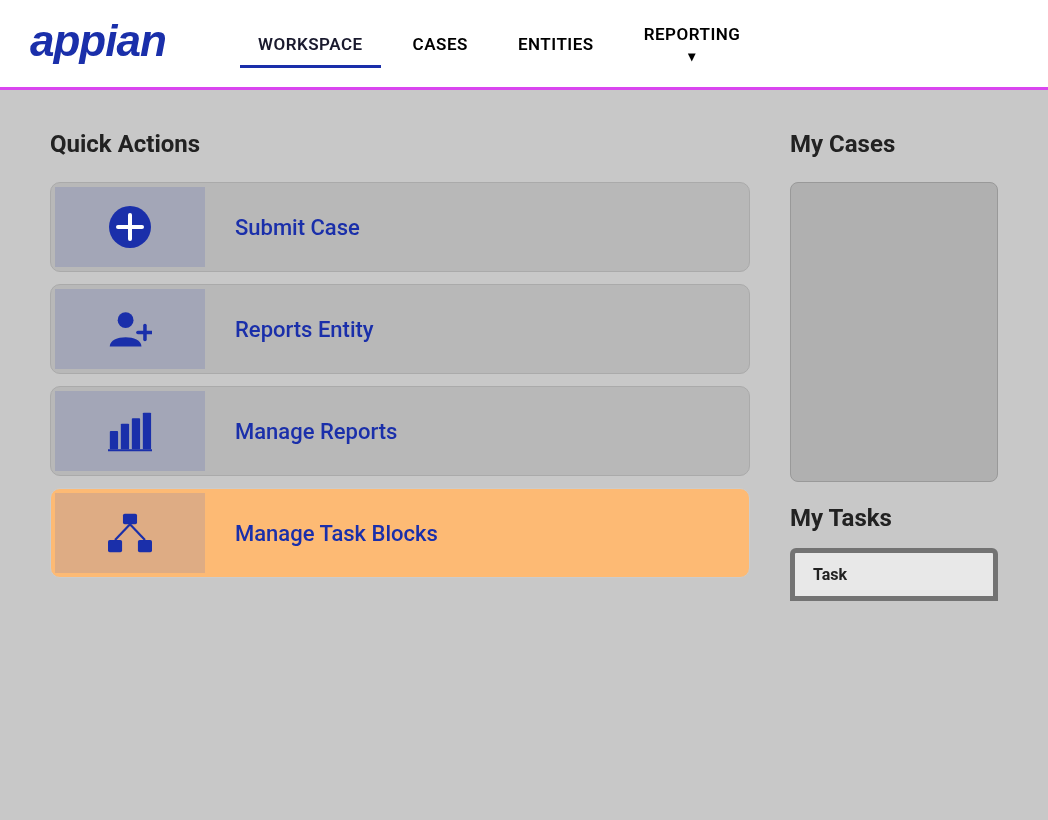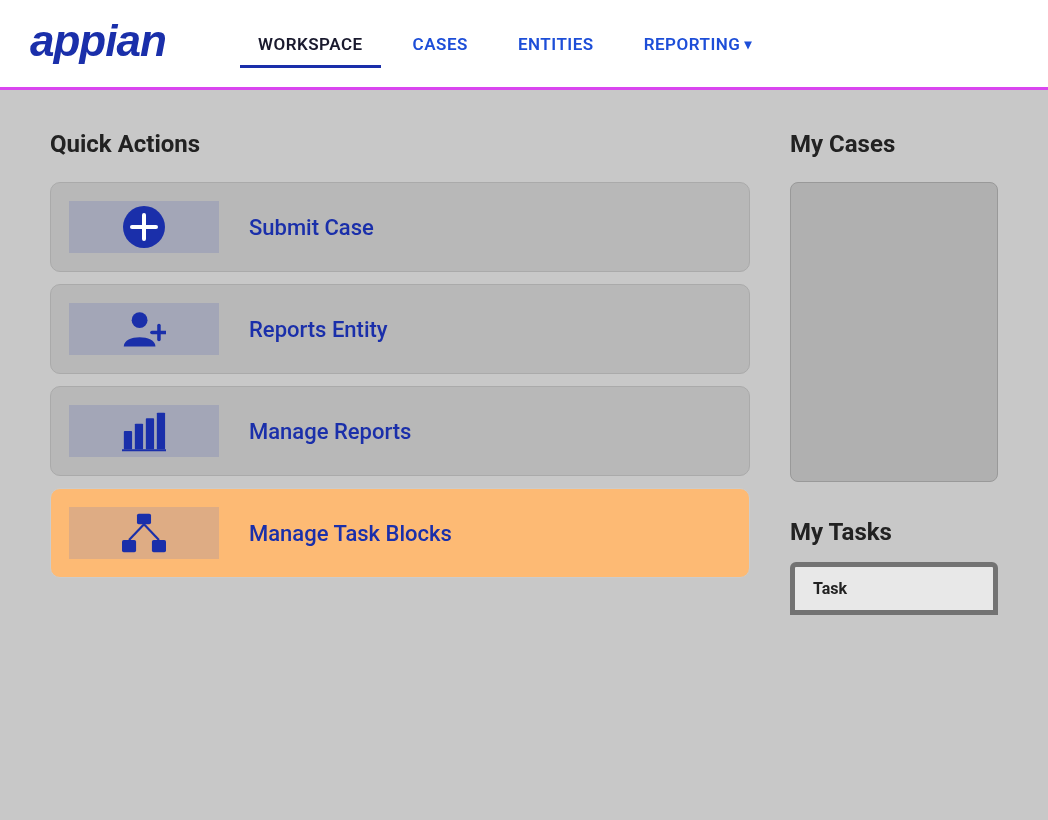--- a/index.html
+++ b/index.html
@@ -41,21 +41,21 @@
     .nav {
       display: flex;
       align-items: center;
       gap: 14px;
     }
 
     .nav-item {
       padding: 8px 18px;
       font-size: 17px;
       font-weight: 600;
-      color: #1d4ed8;
+      color: #000000;
       letter-spacing: 0.5px;
       cursor: pointer;
       text-transform: uppercase;
       position: relative;
     }
 
     .nav-item.active {
       color: #1a1a2e;
     }
 
@@ -66,20 +66,21 @@
       left: 0;
       right: 0;
       height: 3px;
       background-color: #1a2faa;
     }
 
     .nav-item.reporting {
       display: flex;
       align-items: center;
       gap: 4px;
+      flex-direction: column;
     }
 
     .chevron-down {
       font-size: 14px;
     }
 
     
     .main {
       padding: 40px 50px;
       display: flex;
@@ -102,21 +103,21 @@
       display: flex;
       flex-direction: column;
       gap: 12px;
     }
 
     .action-card {
       background-color: #b8b8b8;
       border-radius: 10px;
       display: flex;
       align-items: center;
-      padding: 18px;
+      padding: 4px;
       height: 90px;
       cursor: pointer;
       border: 1px solid #aaa;
       overflow: hidden;
     }
 
     .action-card.highlighted {
       background-color: #fdba74;
       border: 1px solid #ccc;
     }
@@ -166,21 +167,21 @@
       background-color: #b0b0b0;
       border-radius: 8px;
       height: 300px;
       border: 1px solid #999;
     }
 
     .my-tasks-title {
       font-size: 24px;
       font-weight: 700;
       color: #222;
-      margin-top: 36px;
+      margin-top: 22px;
       margin-bottom: 16px;
     }
 
     .tasks-header {
       background-color: #e8e8e8;
       border: 5px solid #737373;
       border-radius: 6px 6px 0 0;
       padding: 12px 18px;
       font-size: 16px;
       font-weight: 700;

